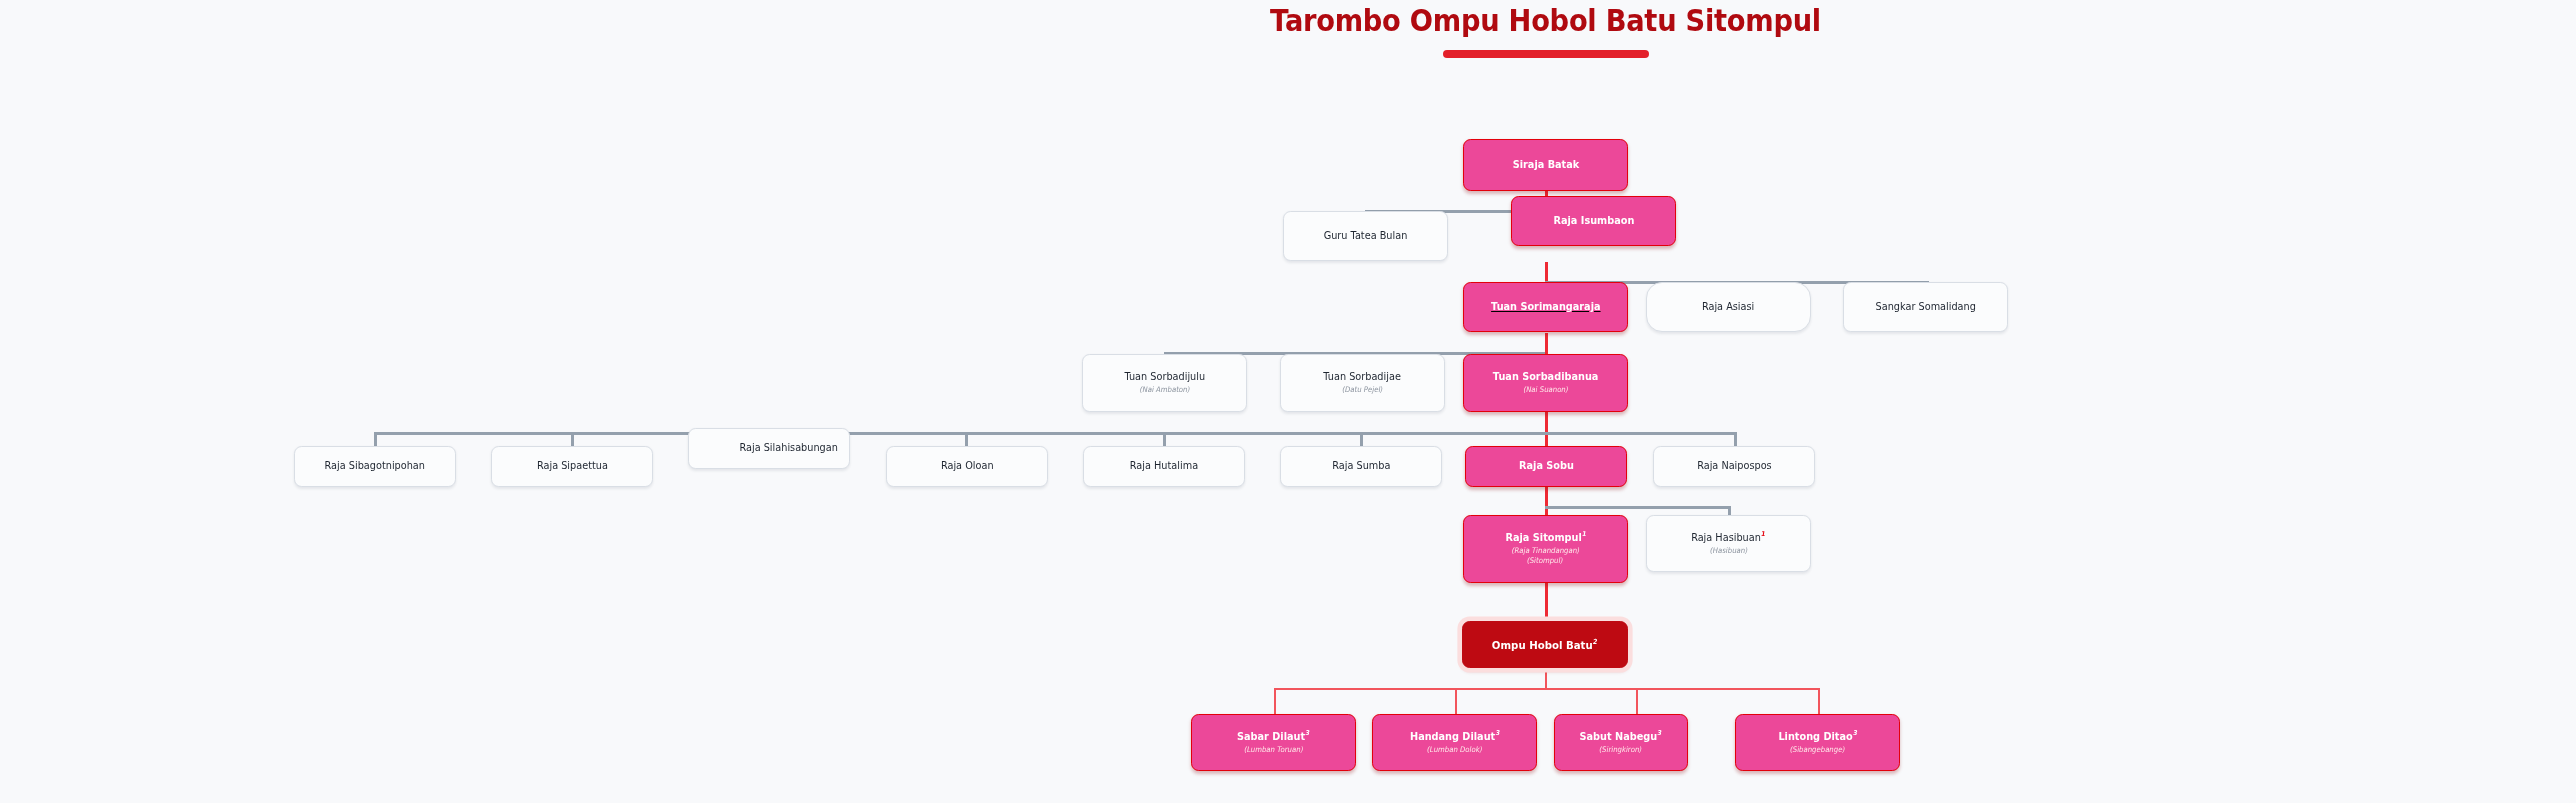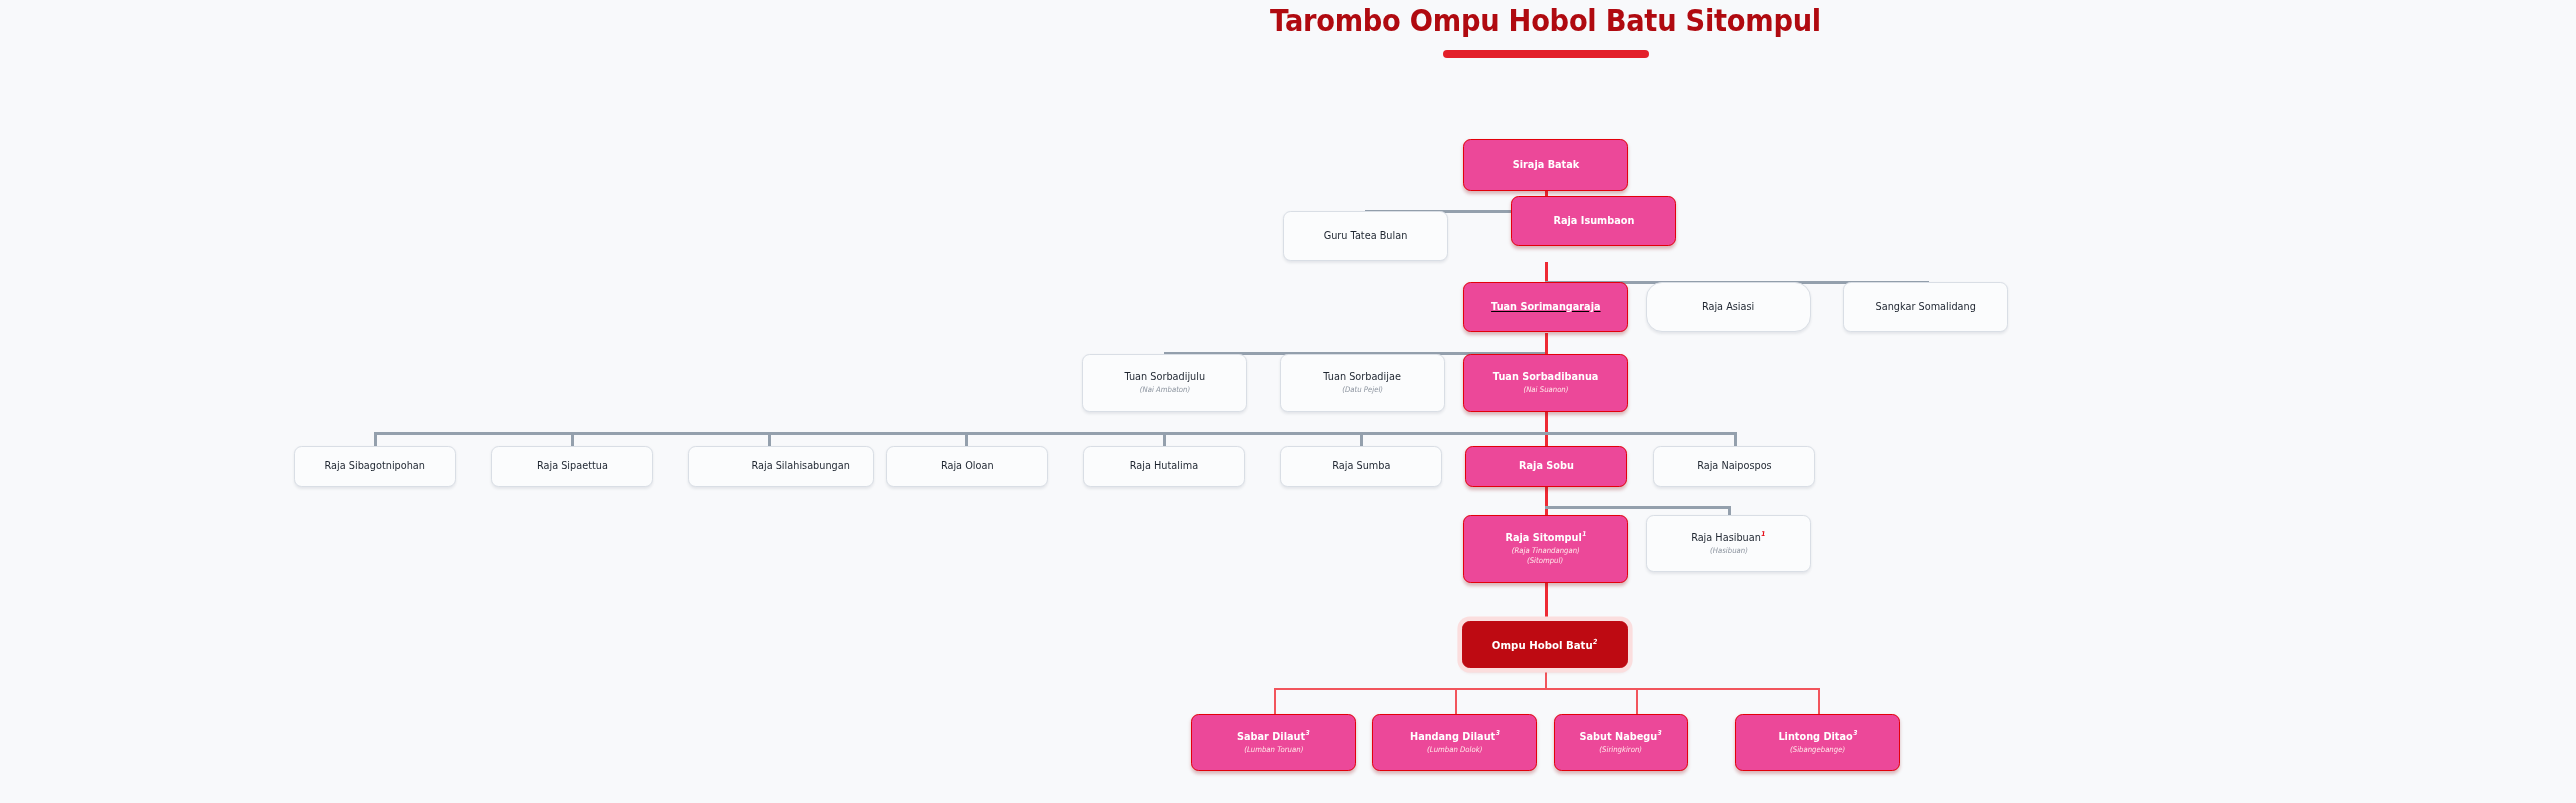--- a/index.html
+++ b/index.html
@@ -214,21 +214,21 @@
     <div class="n-name">Tuan Sorbadibanua</div>
     <div class="n-sub">(Nai Suanon)</div>
   </div>
 
   <div class="node plain" style="left:294px; top:446px; width:162px; height:41px;">
     <div class="n-name">Raja Sibagotnipohan</div>
   </div>
   <div class="node plain" style="left:491px; top:446px; width:162px; height:41px;">
     <div class="n-name">Raja Sipaettua</div>
   </div>
-  <div class="node plain" style="left:688px; top:446px; width:186px; height:41px;padding-left:44px;">
+  <div class="node plain" style="left:688px; top:428px; width:162px; height:41px;padding-left:44px;">
     <div class="n-name">Raja Silahisabungan</div>
   </div>
   <div class="node plain" style="left:886px; top:446px; width:162px; height:41px;">
     <div class="n-name">Raja Oloan</div>
   </div>
   <div class="node plain" style="left:1083px; top:446px; width:162px; height:41px;">
     <div class="n-name">Raja Hutalima</div>
   </div>
   <div class="node plain" style="left:1280px; top:446px; width:162px; height:41px;">
     <div class="n-name">Raja Sumba</div>

